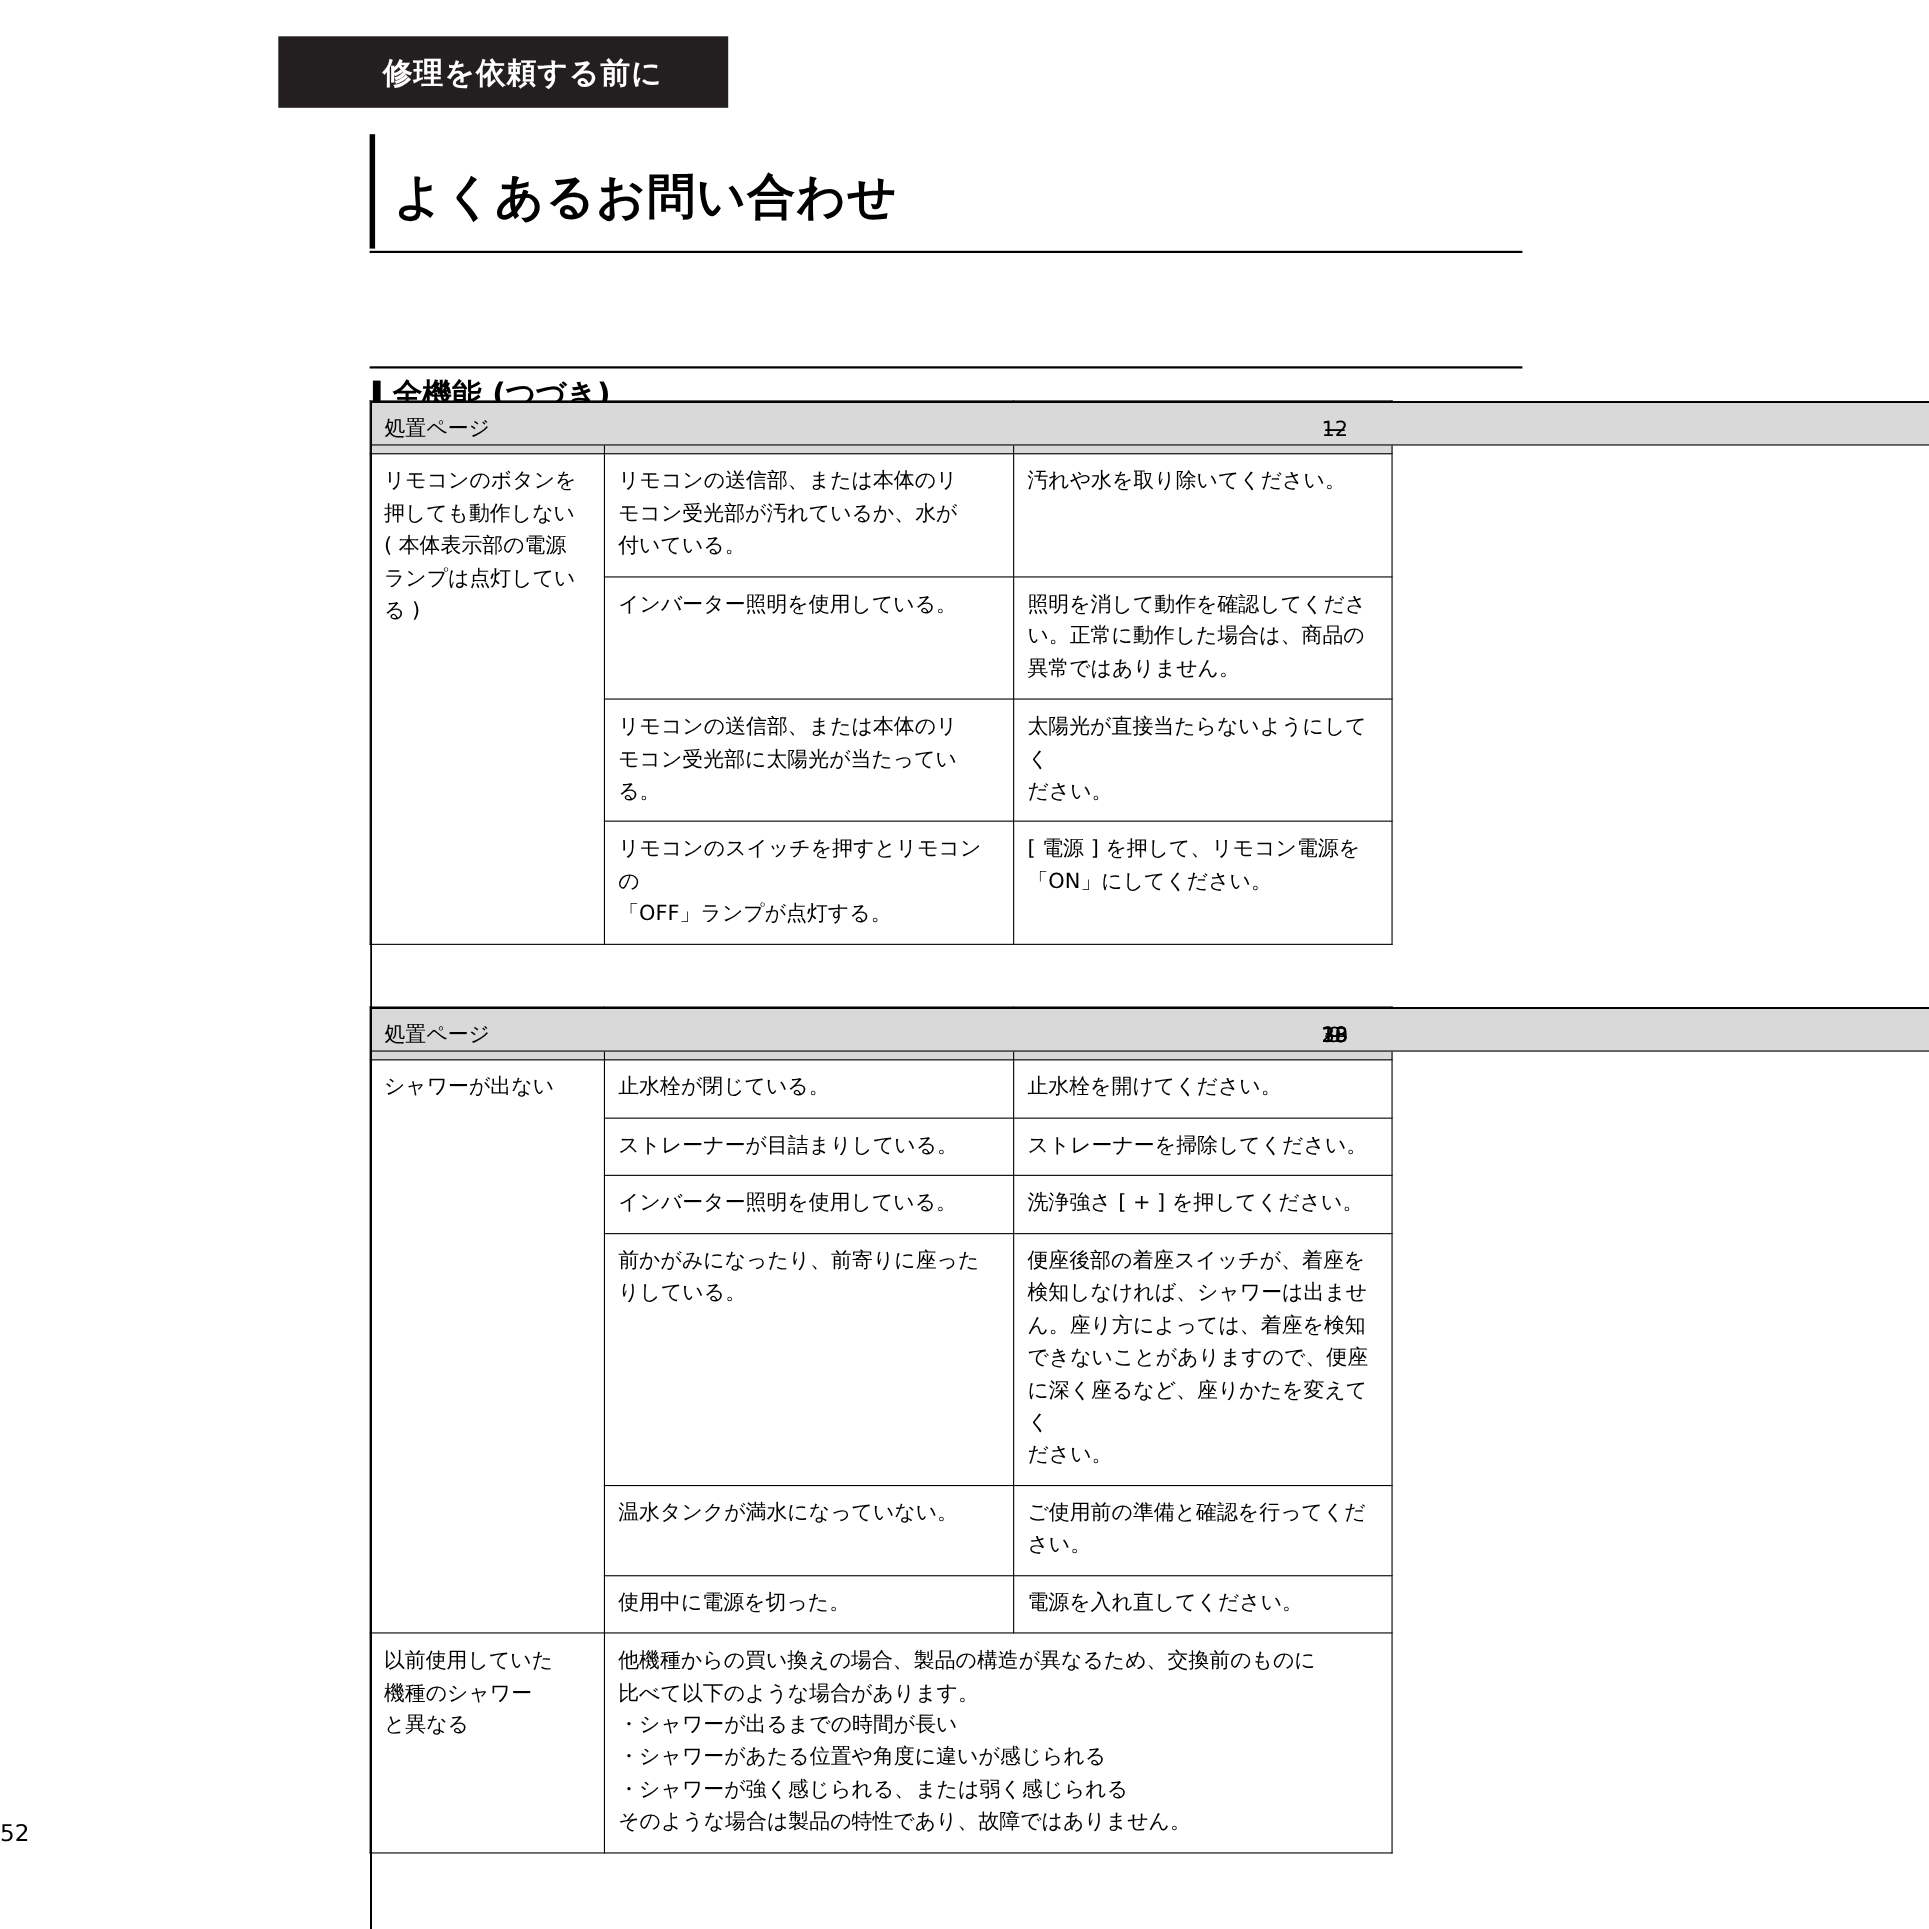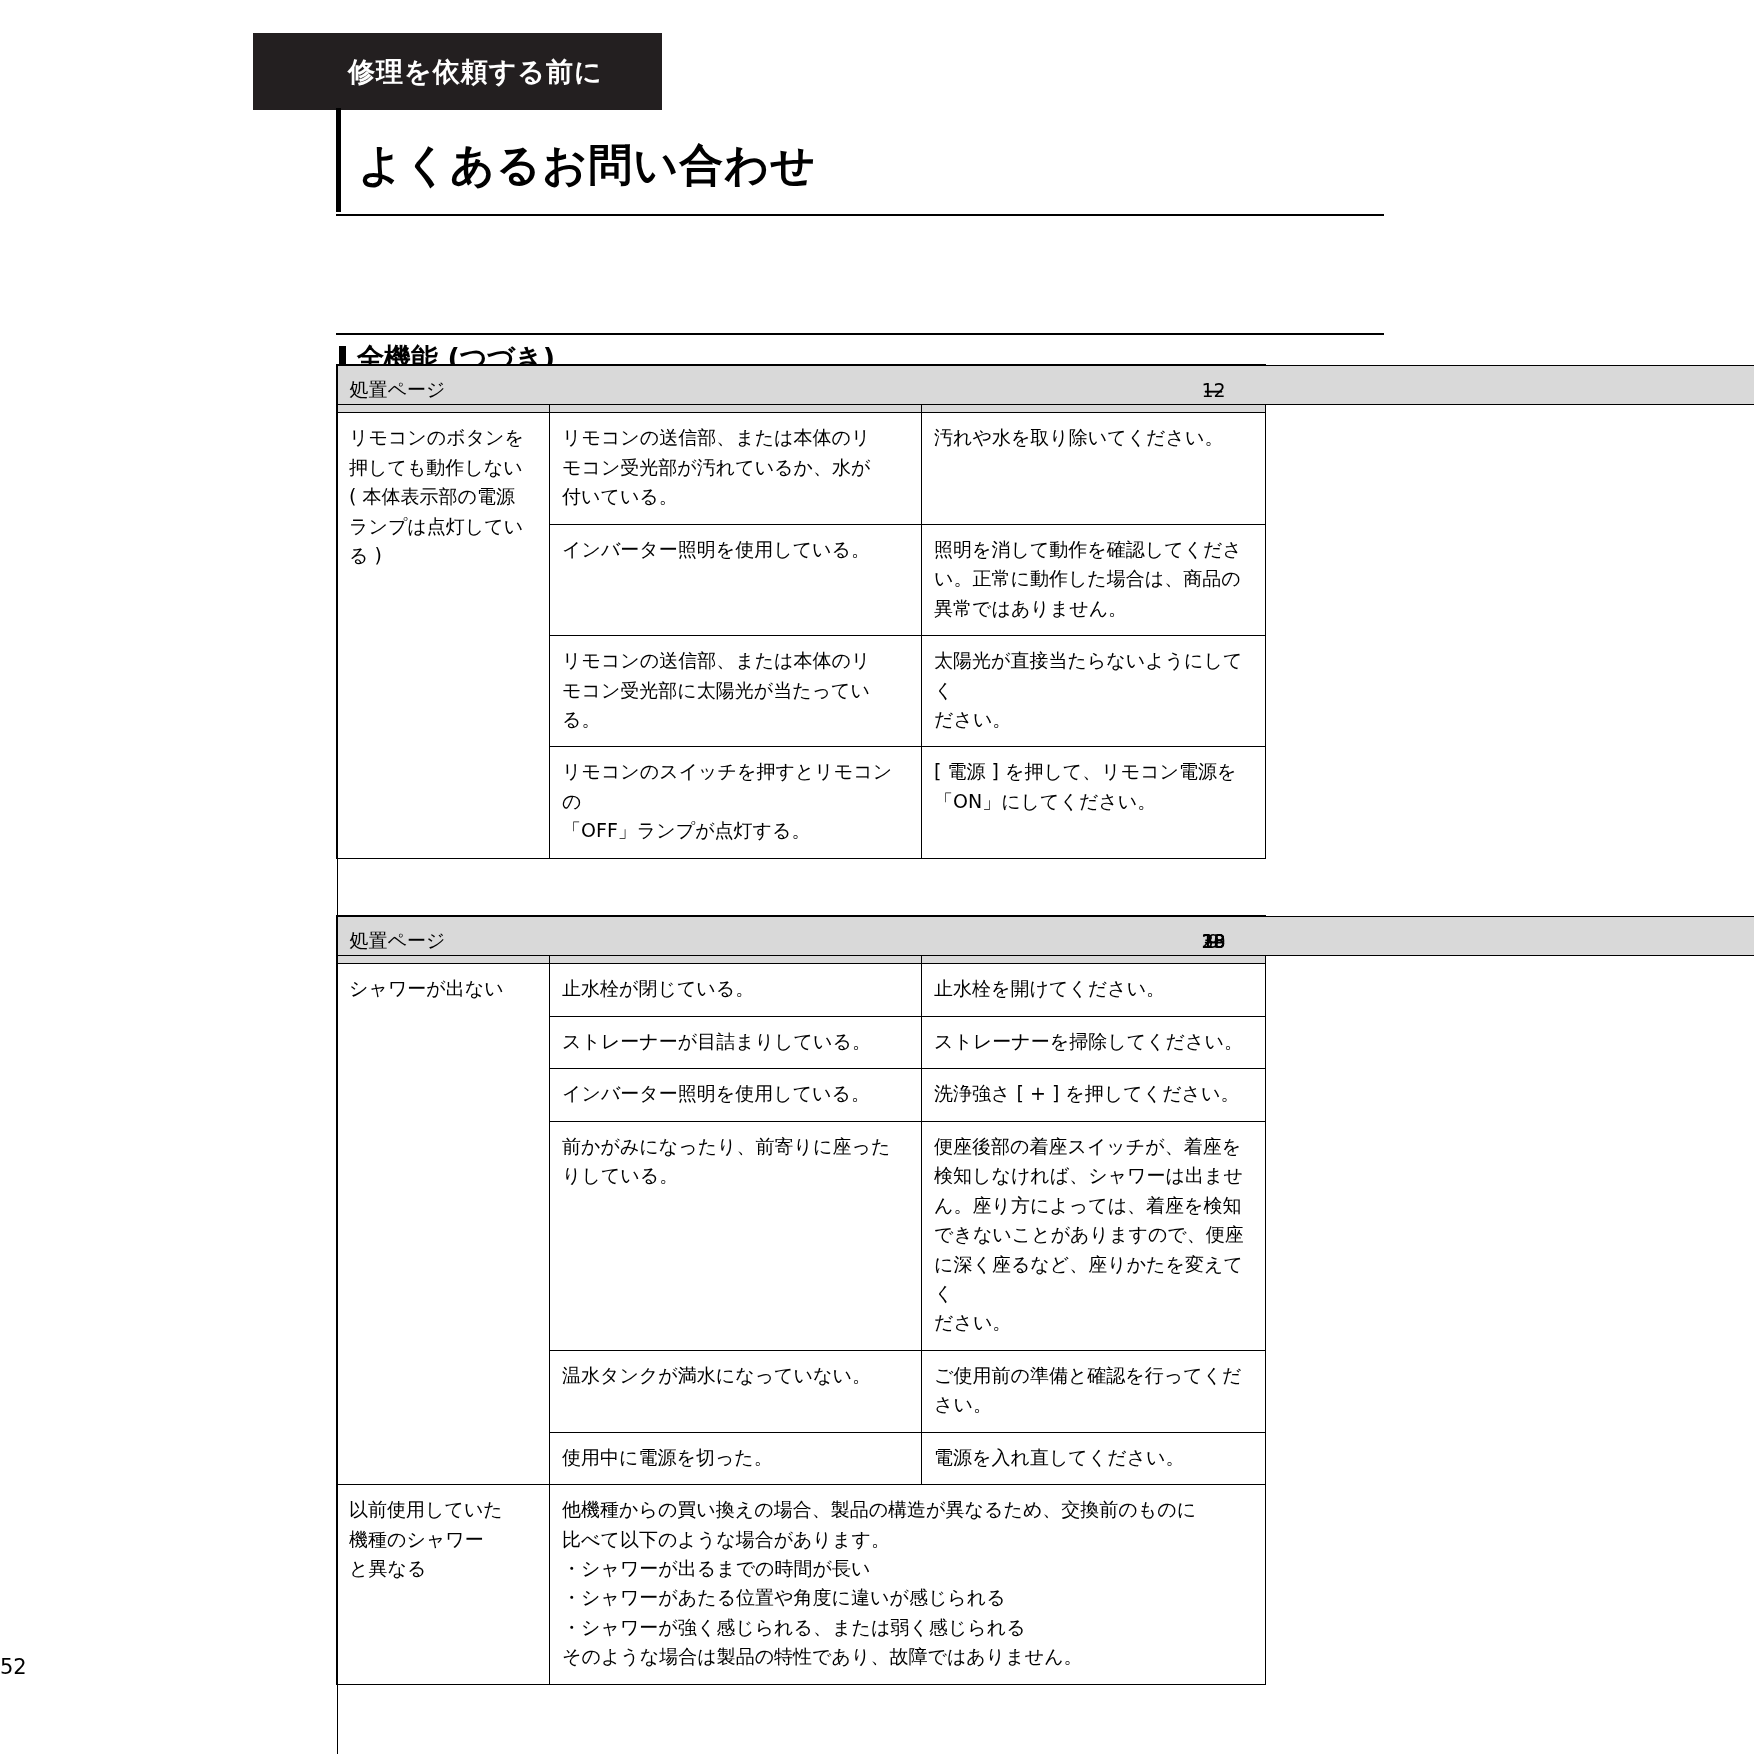--- a/index.html
+++ b/index.html
@@ -22,38 +22,38 @@
     height: 1754px;
     box-sizing: border-box;
   }
 
   
   .header-tab {
     position: absolute;
     left: 253px;
     top: 33px;
     width: 409px;
-    height: 77px;
+    height: 65px;
     background: #231f20;
     display: flex;
     align-items: center;
   }
   .header-tab .label {
     color: #ffffff;
     font-size: 27px;
     font-weight: bold;
     letter-spacing: 1px;
     margin-left: 95px;
   }
 
   
   .title-block {
     position: absolute;
     left: 336px;
-    top: 108px;
+    top: 122px;
     width: 1048px;
     height: 116px;
   }
   .title-bar-left {
     position: absolute;
     left: 0; top: 0;
     width: 5px;
     height: 104px;
     background: #000;
   }

